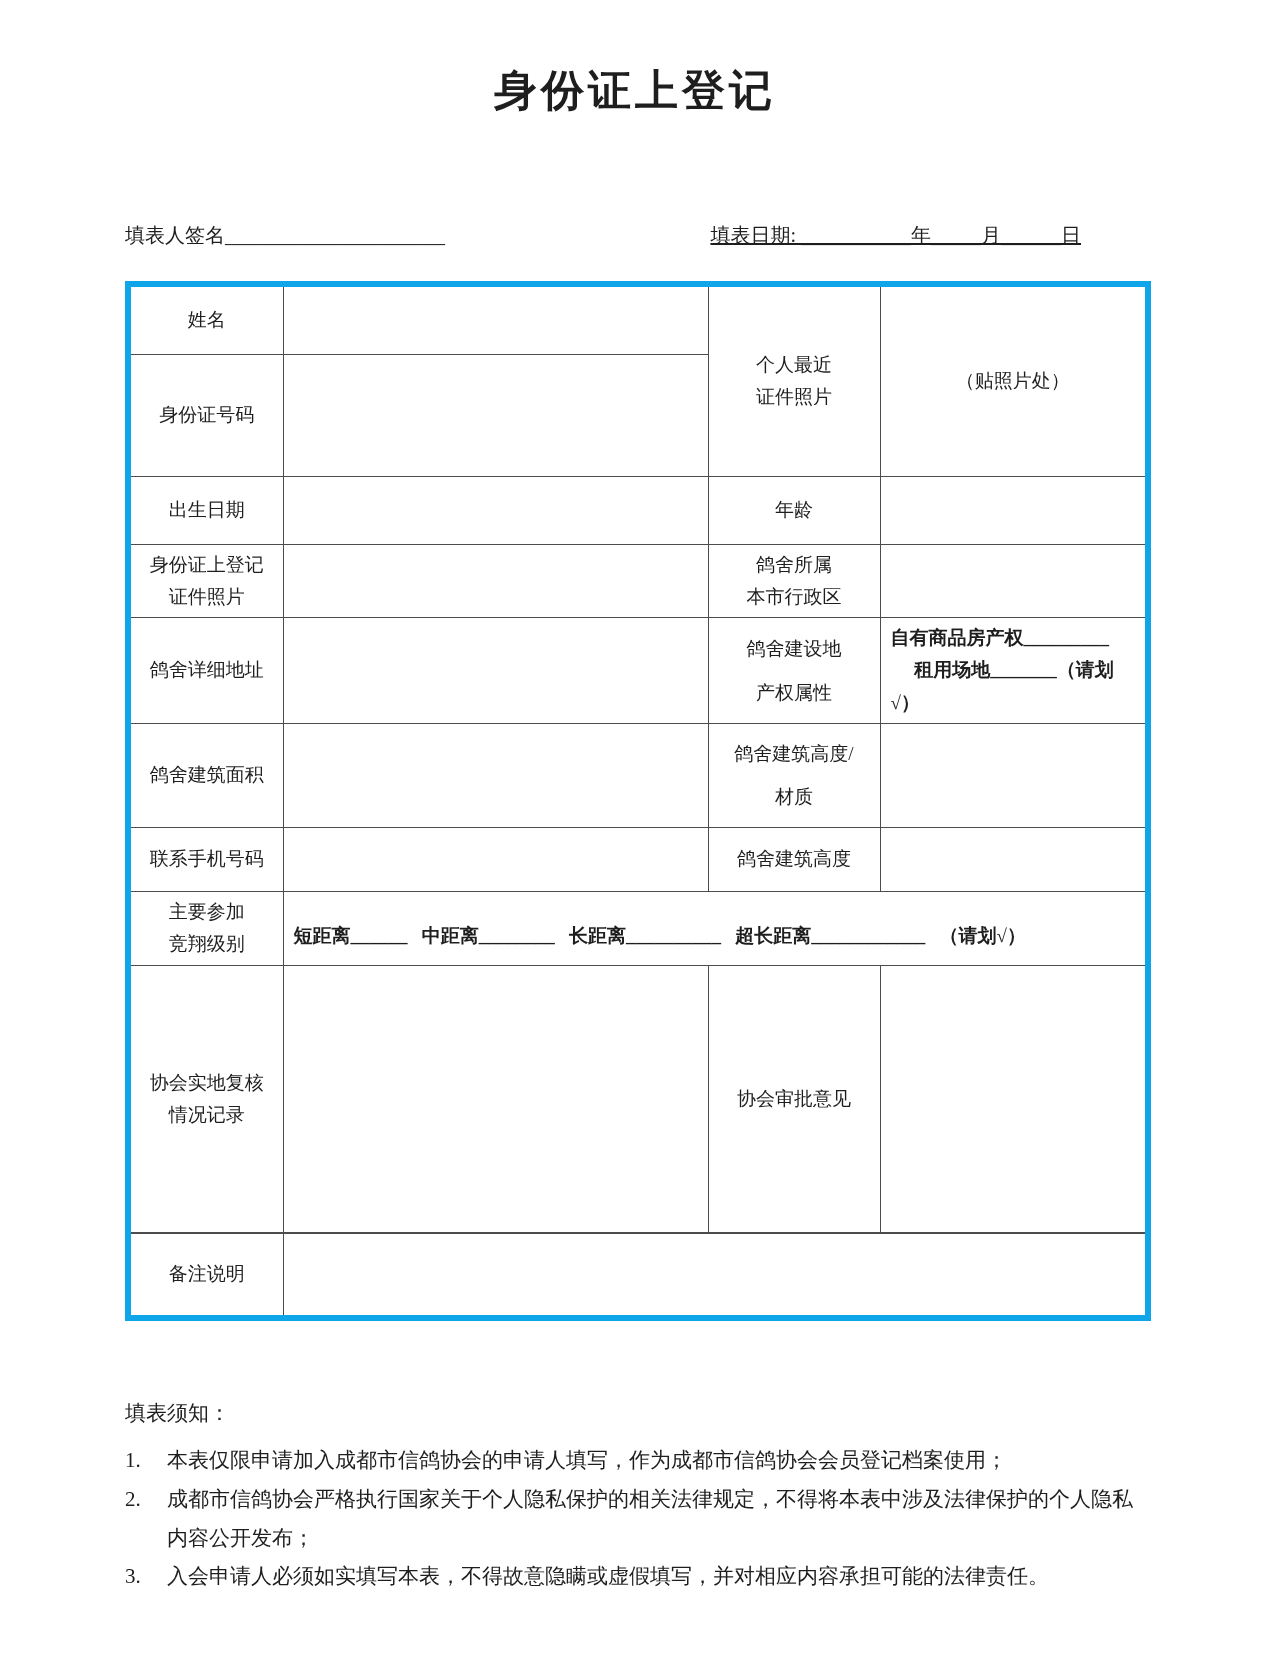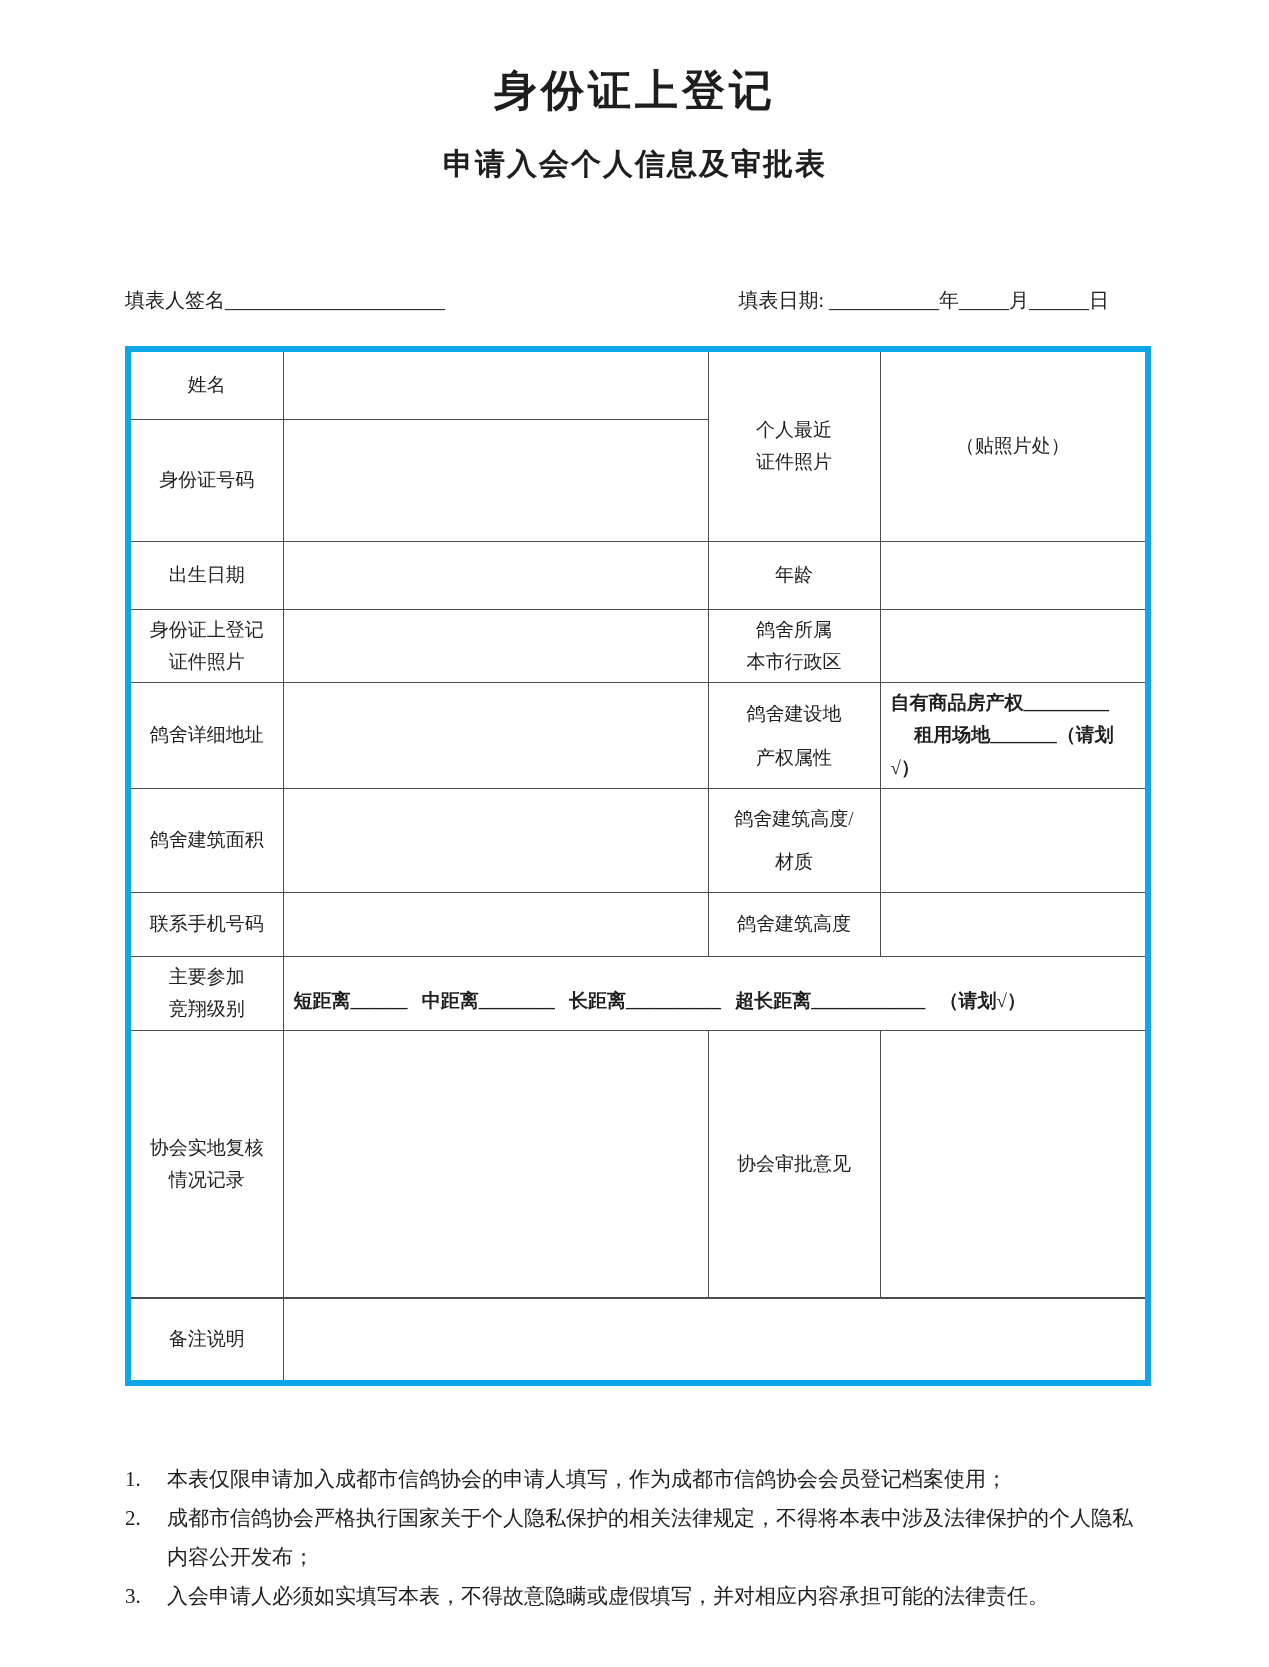--- a/index.html
+++ b/index.html
@@ -20,21 +20,21 @@
   .subtitle {
     margin:24px 0 0; text-align:center;
     font-size:30px; font-weight:bold; letter-spacing:2px;
   }
   .sig-row {
     display:flex; align-items:baseline;
     margin-top:102px;
     font-size:20px;
     white-space:pre-wrap;
   }
-  .sig-date { margin-left:auto; margin-right:36px; }
+  .sig-date { margin-left:auto; margin-right:64px;text-decoration:underline; }
   .form-table {
     border-collapse:collapse; table-layout:fixed;
     width:1020px; margin-top:32px;
     font-size:19px;
     border:6px solid #0ea5e9;
   }
   .form-table td {
     border:1px solid #4c4c4c;
     text-align:center; vertical-align:middle;
     padding:4px 8px;
@@ -51,21 +51,20 @@
   .note-item { display:flex; line-height:1.85; margin:0; }
   .note-num  { flex:none; width:42px; }
   .note-text { flex:1; }
 </style>
 </head>
 <body>
 
 <div class="page">
 
   <h1 class="title">身份证上登记</h1>
-  <h2 class="subtitle">申请入会个人信息及审批表</h2>
 
   <div class="sig-row">
     <span>填表人签名</span><span>______________________</span>
     <span class="sig-date">填表日期: ___________年_____月______日</span>
   </div>
 
   <table class="form-table">
     <colgroup>
       <col style="width:155px">
       <col style="width:425px">
@@ -132,20 +131,21 @@
         <td class="thick-bottom"></td>
       </tr>
       <tr style="height:85px">
         <td>备注说明</td>
         <td colspan="3"></td>
       </tr>
     </tbody>
   </table>
 
   <div class="notes">
+    <p class="notes-heading">填表须知：</p>
     <div class="note-item">
       <span class="note-num">1.</span>
       <span class="note-text">本表仅限申请加入成都市信鸽协会的申请人填写，作为成都市信鸽协会会员登记档案使用；</span>
     </div>
     <div class="note-item">
       <span class="note-num">2.</span>
       <span class="note-text">成都市信鸽协会严格执行国家关于个人隐私保护的相关法律规定，不得将本表中涉及法律保护的个人隐私内容公开发布；</span>
     </div>
     <div class="note-item">
       <span class="note-num">3.</span>

